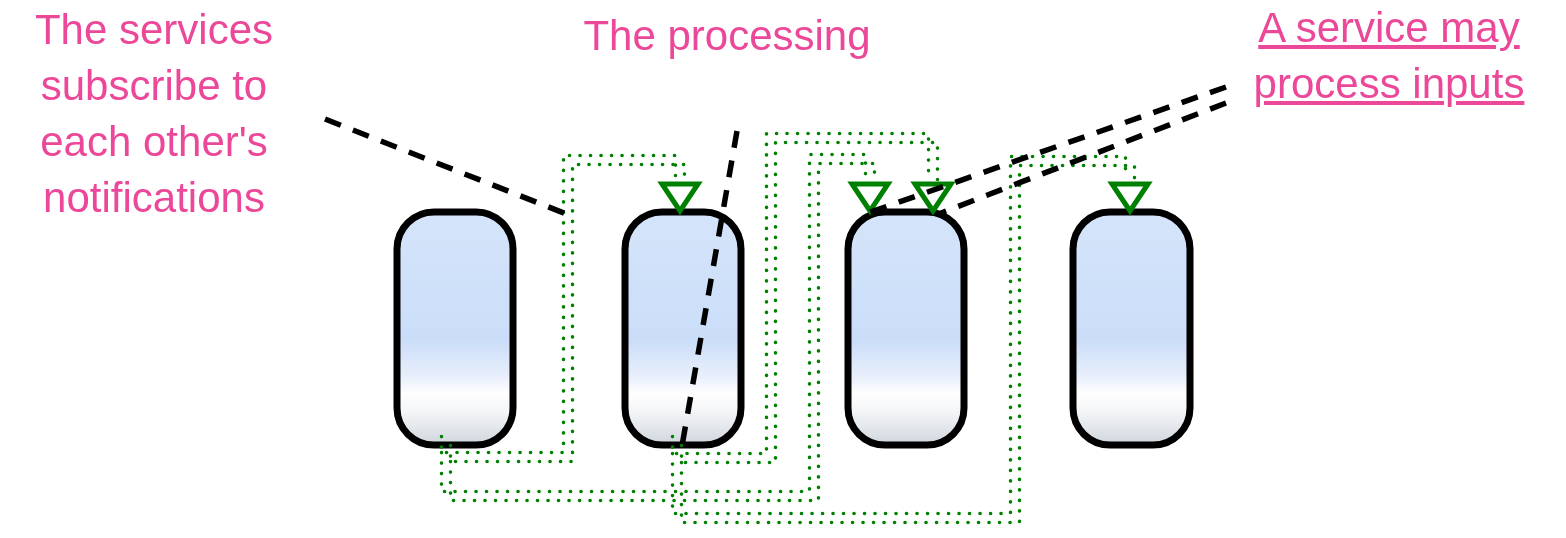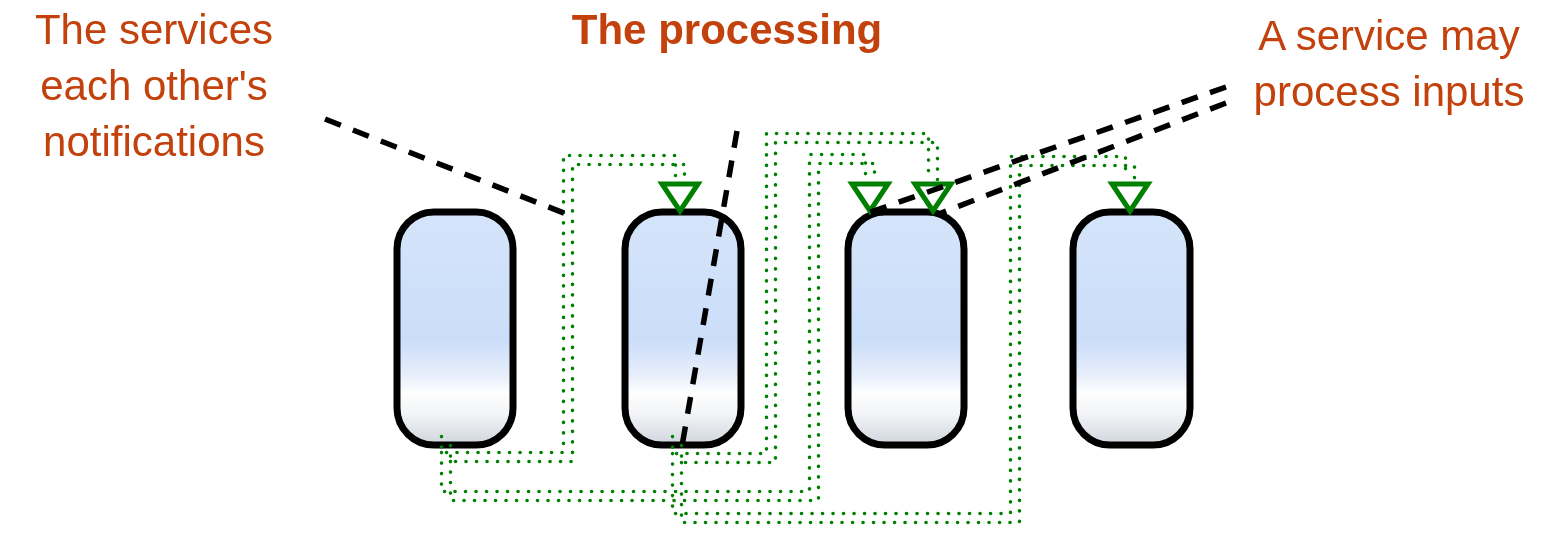--- a/index.html
+++ b/index.html
@@ -16,29 +16,29 @@
     overflow: hidden;
   }
   #diagram-svg {
     position: absolute;
     left: 0;
     top: 0;
   }
   .annotation {
     position: absolute;
     text-align: center;
-    color: #c2410c;
+    color: #ec4899;
     font-size: 42px;
     line-height: 56px;
     white-space: nowrap;
   }
   .annotation div { text-align: center; }
   #annotation-left   { left: 0px;    top: 2px;  width: 308px; }
-  #annotation-center { left: 527px;  top: 2px;  width: 400px; font-weight: bold; }
-  #annotation-right  { left: 1212px; top: 8px;  width: 354px; }
+  #annotation-center { left: 527px;  top: 8px;  width: 400px; }
+  #annotation-right  { left: 1212px; top: 0px;  width: 354px; text-decoration: underline; }
 </style>
 </head>
 <body>
 
 <div id="stage">
 
   <svg id="diagram-svg" width="1566" height="538" viewBox="0 0 1566 538" xmlns="http://www.w3.org/2000/svg">
     <defs>
       <linearGradient id="svcGrad" x1="0" y1="0" x2="0" y2="1">
         <stop offset="0" stop-color="#d4e4fa"></stop>
@@ -90,20 +90,21 @@
     <g stroke="#000000" stroke-width="5.5" fill="none" stroke-dasharray="17 13">
       <path d="M325,119 L574,217"></path>
       <path d="M737,131 L682,446"></path>
       <path d="M1226,87 L868,213"></path>
       <path d="M1226,103 L941,213"></path>
     </g>
   </svg>
 
   <div id="annotation-left" class="annotation">
     <div>The services</div>
+    <div>subscribe to</div>
     <div>each other's</div>
     <div>notifications</div>
   </div>
 
   <div id="annotation-center" class="annotation">
     <div>The processing</div>
   </div>
 
   <div id="annotation-right" class="annotation">
     <div>A service may</div>

